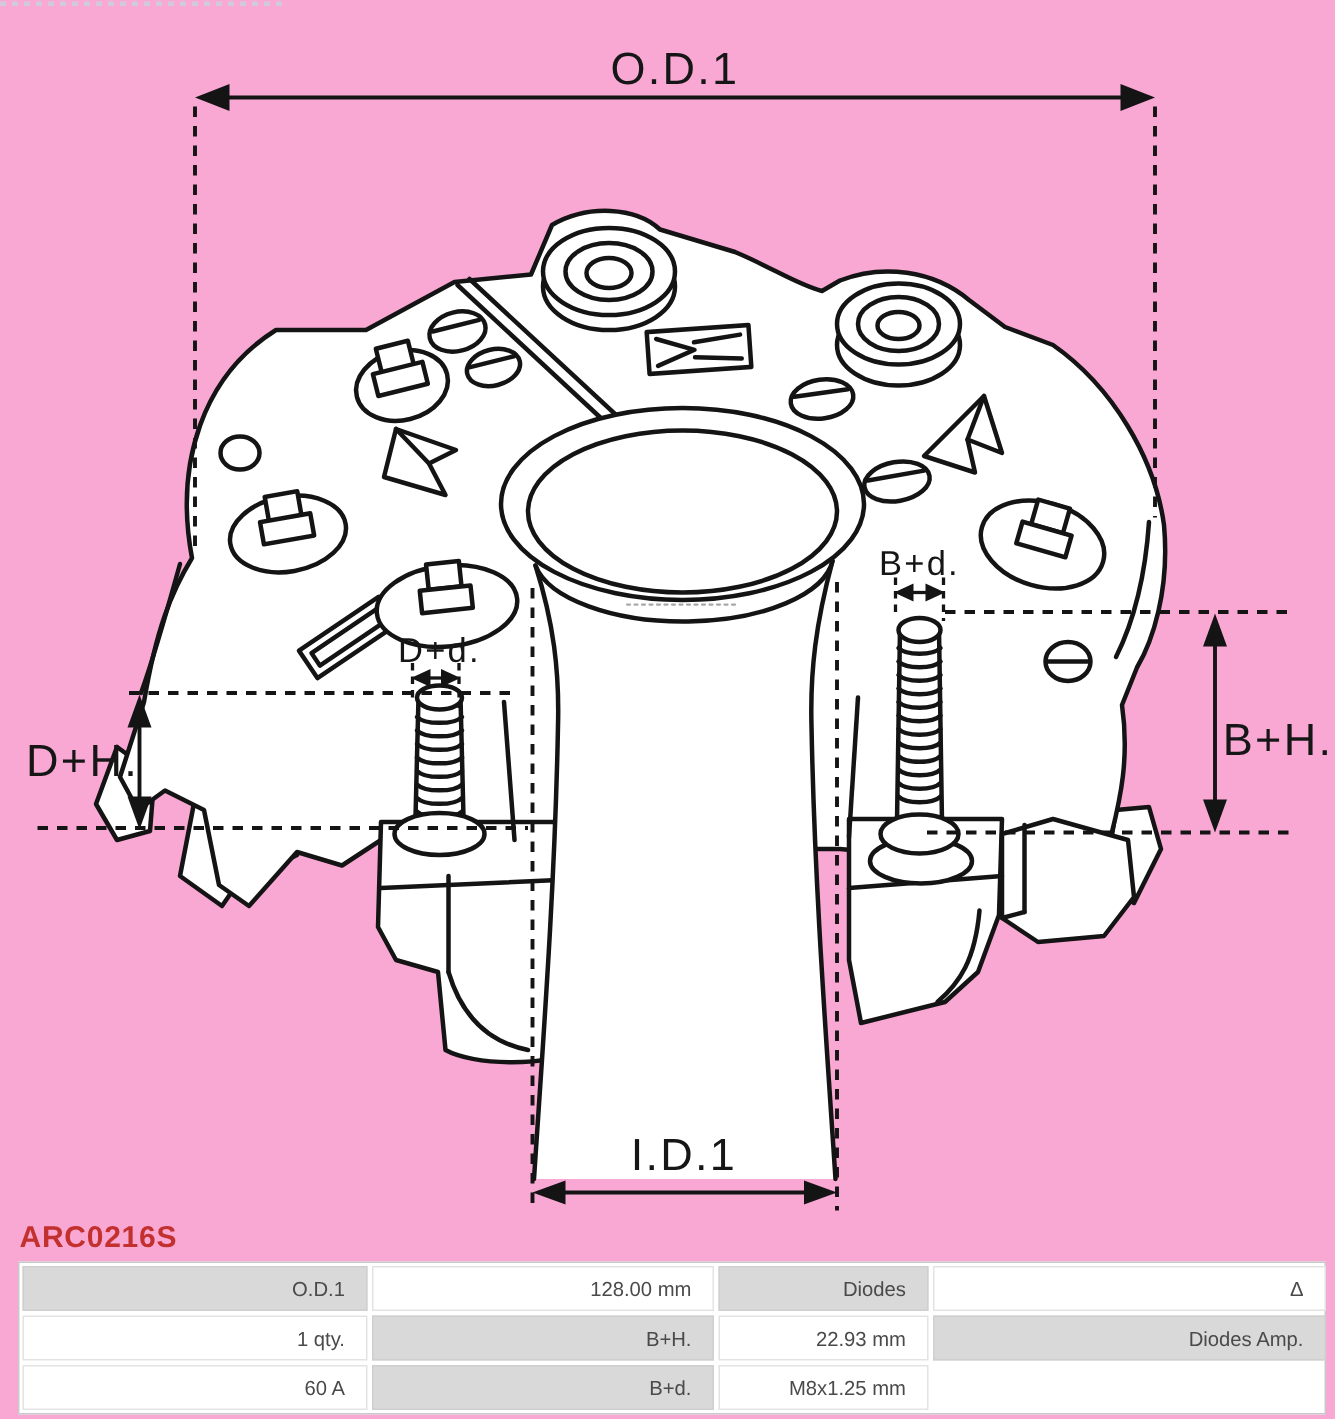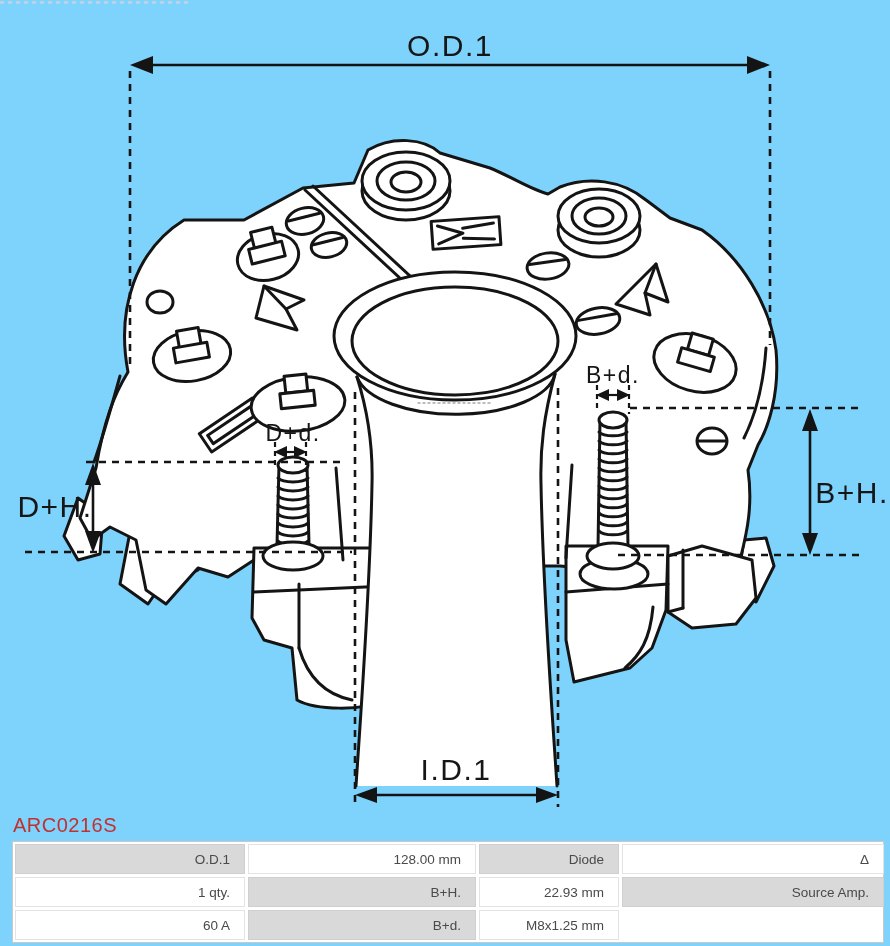--- a/index.html
+++ b/index.html
@@ -1,25 +1,25 @@
 <!DOCTYPE html>
 <html><head>
 <meta charset="utf-8">
 <style>
   html,body{margin:0;padding:0;background:#fff;}
   body{width:890px;height:946px;overflow:hidden;font-family:"Liberation Sans",sans-serif;}
-  .page{position:relative;width:890px;height:946px;background:#7dd3fc;}
+  .page{position:relative;width:890px;height:946px;background:#f9a8d4;}
   .edge-artifact{position:absolute;top:1px;left:0;width:192px;height:3px;
     background:repeating-linear-gradient(90deg,#c7d2e2 0 4px,rgba(255,255,255,0) 4px 8px);opacity:.8;}
   svg.drawing{position:absolute;top:0;left:0;}
   .dim-label{font-family:"Liberation Sans",sans-serif;fill:#161616;font-weight:400;letter-spacing:1.5px;}
   .dim-big{font-size:30px;}
   .dim-small{font-size:23px;}
   .part-number{position:absolute;left:13px;top:814px;font-size:20px;color:#c3312f;
-    font-weight:400;letter-spacing:.5px;}
+    font-weight:700;letter-spacing:.5px;}
   .spec-table{position:absolute;left:12px;top:841px;width:866px;
     border:1px solid #c9c9c9;background:#fff;padding:2px;
     display:grid;grid-template-columns:230px 228px 140px 262px;grid-auto-rows:30px;gap:3px;}
   .cell{font-size:13.5px;color:#4a4a4a;line-height:30px;text-align:right;padding-right:14px;
     white-space:nowrap;overflow:hidden;}
   .cell.lbl{background:#d9d9d9;border:1px solid #cfcfcf;}
   .cell.val{background:#ffffff;border:1px solid #e3e3e3;}
 </style>
 </head>
 <body>
@@ -261,26 +261,26 @@
         <text class="dim-label dim-small" x="613" y="383" text-anchor="middle" stroke="none">B+d.</text>
       </g>
     </g>
   </svg>
 
   <div class="part-number">ARC0216S</div>
 
   <div class="spec-table">
     <div class="cell lbl">O.D.1</div>
     <div class="cell val">128.00 mm</div>
-    <div class="cell lbl">Diode</div>
+    <div class="cell lbl">Diodes</div>
     <div class="cell val">Δ</div>
 
     <div class="cell val">1 qty.</div>
     <div class="cell lbl">B+H.</div>
     <div class="cell val">22.93 mm</div>
 
-    <div class="cell lbl">Source Amp.</div>
+    <div class="cell lbl">Diodes Amp.</div>
     <div class="cell val">60 A</div>
     <div class="cell lbl">B+d.</div>
     <div class="cell val">M8x1.25 mm</div>
   </div>
 
 </div>
 
 </body></html>

